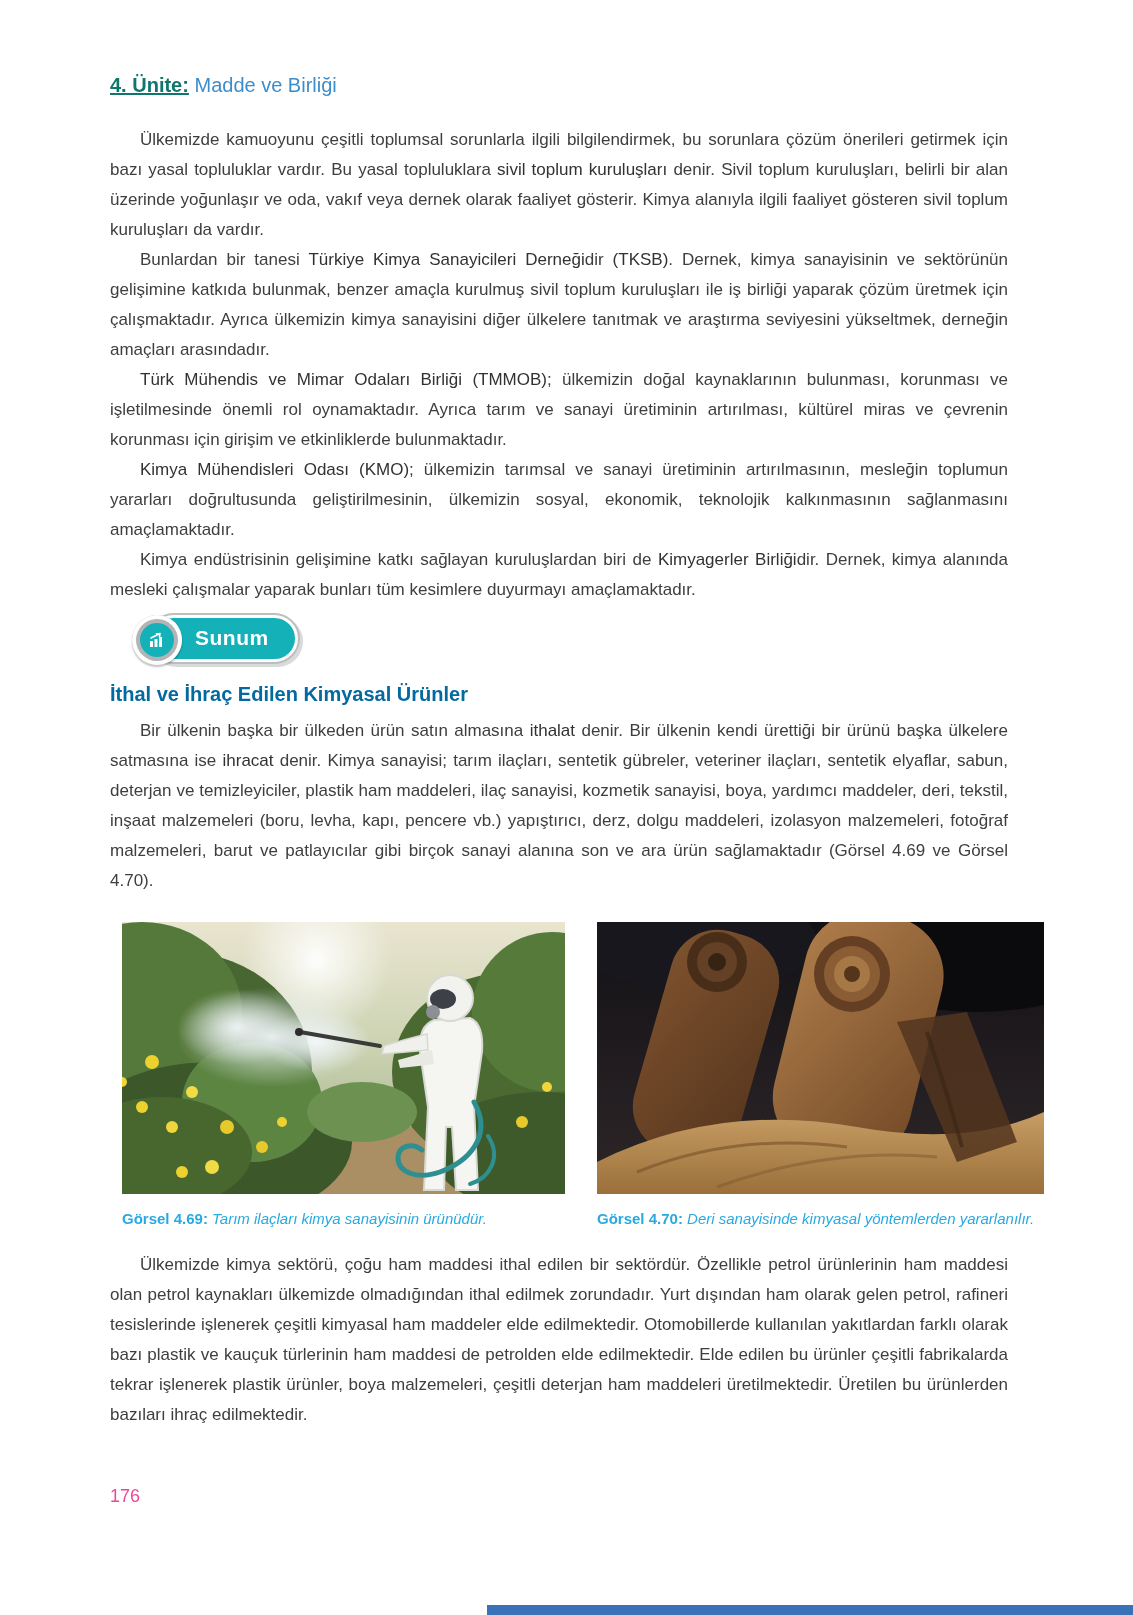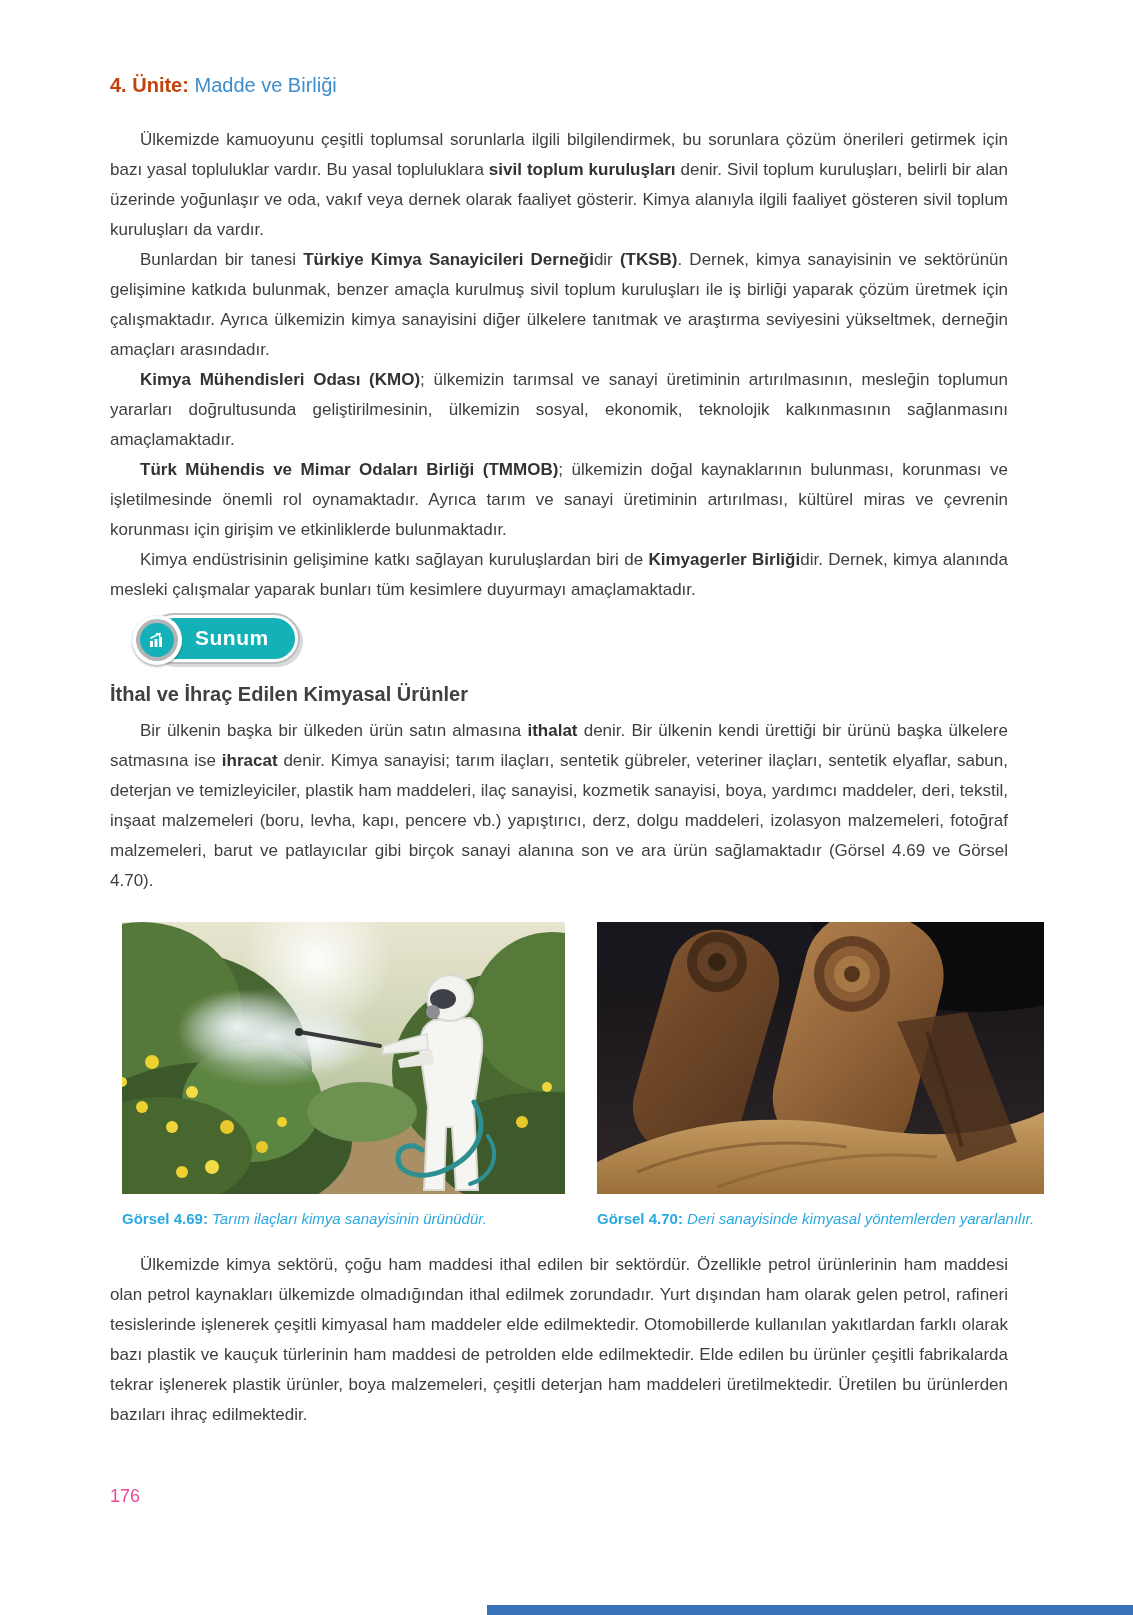--- a/index.html
+++ b/index.html
@@ -6,28 +6,28 @@
   .page{
     position:relative;
     width:1133px;height:1615px;
     background:#ffffff;
     font-family:"Liberation Sans", sans-serif;
     color:#3e3d40;
     overflow:hidden;
   }
   .content{position:absolute;left:110px;top:74px;width:898px;}
   .unit-header{font-size:20px;margin:0 0 28px 0;}
-  .unit-label{color:#c2410c;font-weight:bold;}
+  .unit-label{color:#0f766e;font-weight:bold;text-decoration:underline;}
   .unit-title{color:#3d8dcb;font-weight:normal;}
   p.body{
     font-size:17px;line-height:30px;
     text-align:justify;text-indent:30px;
     margin:0;color:#3e3d40;
   }
-  p.body b{font-weight:bold;color:#333134;}
+  p.body b{font-weight:normal;color:#333134;}
   
   .activity-badge{
     display:flex;align-items:flex-start;
     margin:10px 0 8px 22px;height:52px;position:relative;width:fit-content;
   }
   .badge-circle{
     width:50px;height:50px;border-radius:50%;
     background:#b3b4b6;display:flex;align-items:center;justify-content:center;
     z-index:2;box-shadow:inset 0 0 0 4px #ffffff, 0 2px 2px rgba(0,0,0,.25);
   }
@@ -36,21 +36,21 @@
     background:#14b1b8;display:flex;align-items:center;justify-content:center;
   }
   .badge-pill{
     background:#14b1b8;color:#fff;font-weight:bold;font-size:21px;
     padding:8px 26px 9px 42px;border-radius:26px;margin-left:-32px;
     border:3px solid #fdfdfd;
     box-shadow:0 0 0 2px #bcbdbf, 3px 3px 0 2px #d9dadb;
     letter-spacing:.5px;
   }
   .section-heading{
-    color:#404040;font-size:20px;font-weight:bold;
+    color:#0369a1;font-size:20px;font-weight:bold;
     margin:16px 0 10px 0;
   }
   .figures{display:flex;gap:8px;margin-top:14px;}
   figure{margin:12px;}
   .fig-left{width:443px;}
   .fig-right{width:447px;}
   .figure-img{height:272px;overflow:hidden;background:#ccc;}
   .figure-img svg{display:block;}
   figcaption{
     margin-top:10px;font-size:15px;line-height:30px;
@@ -71,22 +71,22 @@
 </head>
 <body>
 
 <div class="page">
   <div class="content">
 
     <h1 class="unit-header"><span class="unit-label">4. Ünite:</span> <span class="unit-title">Madde ve Birliği</span></h1>
 
     <p class="body"><span>Ülkemizde kamuoyunu çeşitli toplumsal sorunlarla ilgili bilgilendirmek, bu sorunlara çözüm önerileri getirmek için bazı yasal topluluklar vardır. Bu yasal topluluklara </span><b>sivil toplum kuruluşları</b><span> denir. Sivil toplum kuruluşları, belirli bir alan üzerinde yoğunlaşır ve oda, vakıf veya dernek olarak faaliyet gösterir. Kimya alanıyla ilgili faaliyet gösteren sivil toplum kuruluşları da vardır.</span></p>
     <p class="body"><span>Bunlardan bir tanesi </span><b>Türkiye Kimya Sanayicileri Derneği</b><span>dir </span><b>(TKSB)</b><span>. Dernek, kimya sanayisinin ve sektörünün gelişimine katkıda bulunmak, benzer amaçla kurulmuş sivil toplum kuruluşları ile iş birliği yaparak çözüm üretmek için çalışmaktadır. Ayrıca ülkemizin kimya sanayisini diğer ülkelere tanıtmak ve araştırma seviyesini yükseltmek, derneğin amaçları arasındadır.</span></p>
+    <p class="body"><b>Türk Mühendis ve Mimar Odaları Birliği (TMMOB)</b><span>; ülkemizin doğal kaynaklarının bulunması, korunması ve işletilmesinde önemli rol oynamaktadır. Ayrıca tarım ve sanayi üretiminin artırılması, kültürel miras ve çevrenin korunması için girişim ve etkinliklerde bulunmaktadır.</span></p>
     <p class="body"><b>Kimya Mühendisleri Odası (KMO)</b><span>; ülkemizin tarımsal ve sanayi üretiminin artırılmasının, mesleğin toplumun yararları doğrultusunda geliştirilmesinin, ülkemizin sosyal, ekonomik, teknolojik kalkınmasının sağlanmasını amaçlamaktadır.</span></p>
-    <p class="body"><b>Türk Mühendis ve Mimar Odaları Birliği (TMMOB)</b><span>; ülkemizin doğal kaynaklarının bulunması, korunması ve işletilmesinde önemli rol oynamaktadır. Ayrıca tarım ve sanayi üretiminin artırılması, kültürel miras ve çevrenin korunması için girişim ve etkinliklerde bulunmaktadır.</span></p>
     <p class="body"><span>Kimya endüstrisinin gelişimine katkı sağlayan kuruluşlardan biri de </span><b>Kimyagerler Birliği</b><span>dir. Dernek, kimya alanında mesleki çalışmalar yaparak bunları tüm kesimlere duyurmayı amaçlamaktadır.</span></p>
 
     <div class="activity-badge">
       <span class="badge-circle">
         <span class="badge-circle-inner">
           <svg width="20" height="20" viewBox="0 0 20 20">
             <rect x="3" y="11" width="3" height="6" fill="#ffffff"></rect>
             <rect x="7.5" y="9" width="3" height="8" fill="#ffffff"></rect>
             <rect x="12" y="7" width="3" height="10" fill="#ffffff"></rect>
             <path d="M4 8 L13 3.5 M13 3.5 L9.5 3.8 M13 3.5 L12.5 6.8" stroke="#ffffff" stroke-width="1.6" fill="none" stroke-linecap="round"></path>

